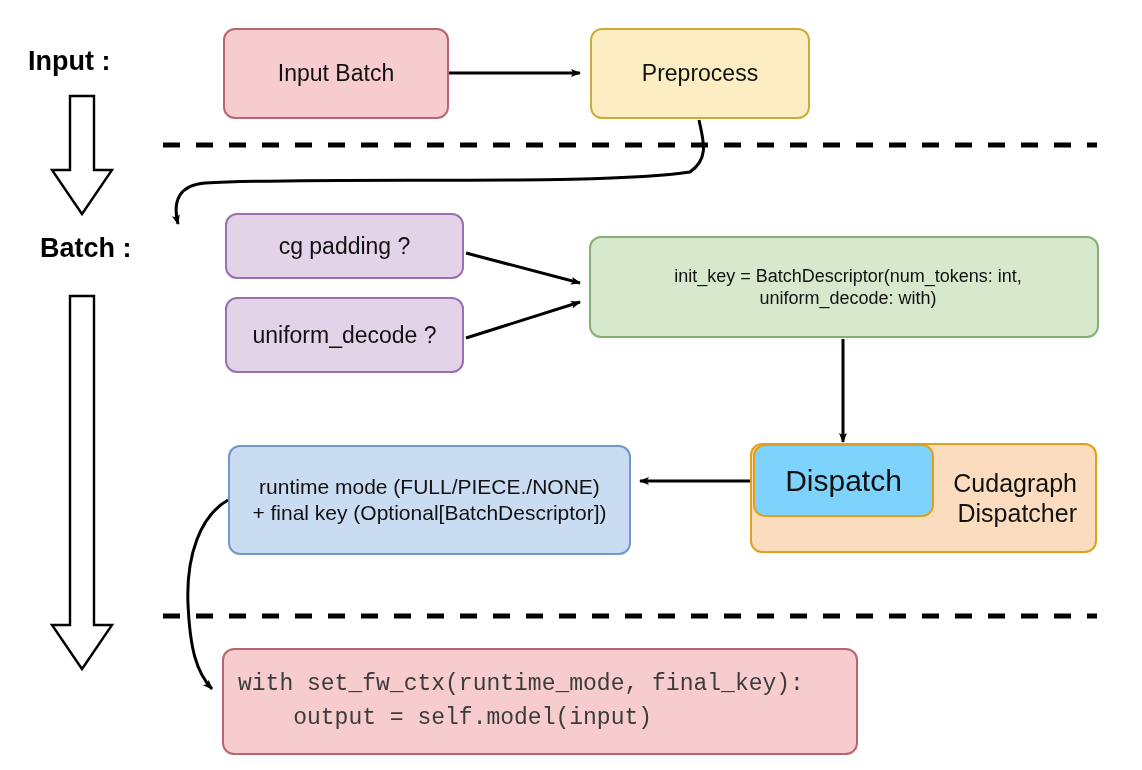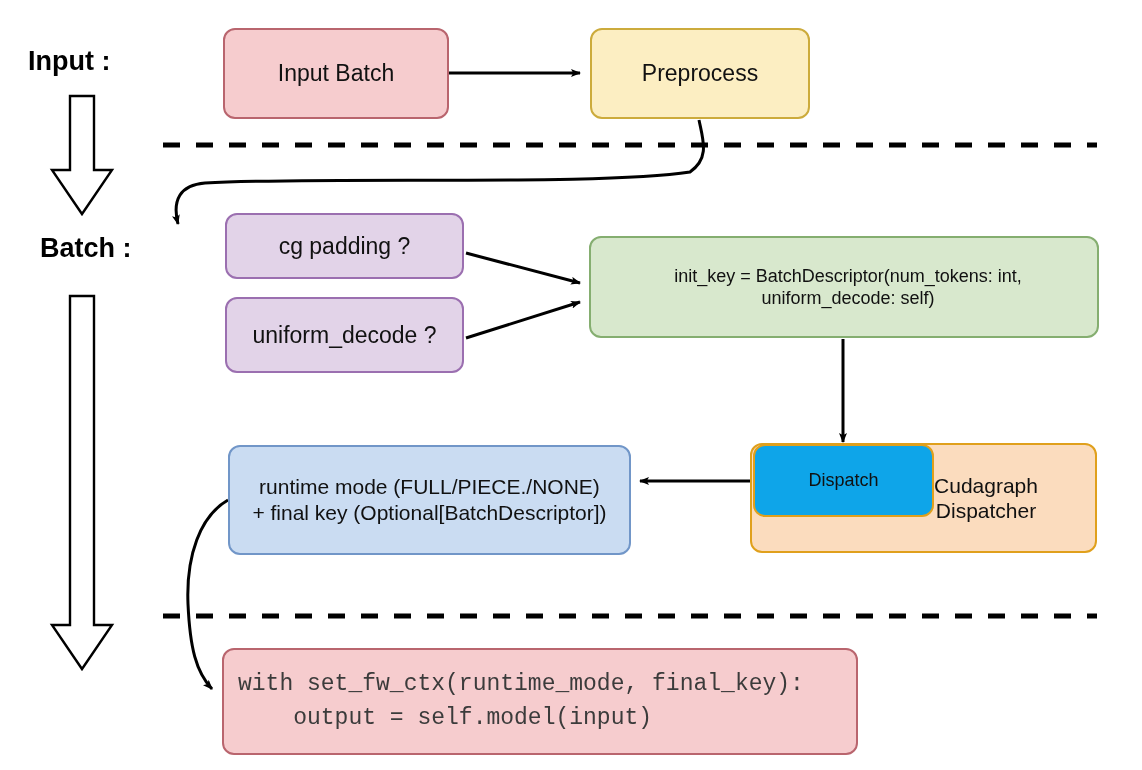--- a/index.html
+++ b/index.html
@@ -67,27 +67,28 @@
   .node-blue {
     background: #cadcf2;
     border-color: #7196c8;
     font-size: 21px;
   }
   .node-dispatcher-outer {
     background: #fbdcbe;
     border-color: #e0a01c;
     justify-content: flex-end;
     align-items: center;
-    padding-right: 30px;
-    font-size: 21px;
+    padding-right: 18px;
+    font-size: 25px;
+    text-align: right;
   }
   .node-dispatch-inner {
-    background: #0ea5e9;
+    background: #7dd3fc;
     border-color: #e0a01c;
-    font-size: 18px;
+    font-size: 30px;
     z-index: 3;
   }
   .node-code {
     background: #f6ccce;
     border-color: #b9656e;
     font-family: "Liberation Mono", monospace;
     font-size: 23px;
     color: #3b3b3b;
     justify-content: flex-start;
     align-items: center;
@@ -150,21 +151,21 @@
 
   <div class="node node-preprocess" style="left:590px; top:28px; width:220px; height:91px;">Preprocess</div>
 
   <div class="node node-purple" style="left:225px; top:213px; width:239px; height:66px;">cg padding ?</div>
 
   <div class="node node-purple" style="left:225px; top:297px; width:239px; height:76px;">uniform_decode ?</div>
 
   <div class="node node-green" style="left:589px; top:236px; width:510px; height:102px;">
     <div>
       <span>init_key = BatchDescriptor(num_tokens: int,</span><br>
-      <span>uniform_decode: self)</span>
+      <span>uniform_decode: with)</span>
     </div>
   </div>
 
   <div class="node node-blue" style="left:228px; top:445px; width:403px; height:110px;">
     <div>
       <span>runtime mode (FULL/PIECE./NONE)</span><br>
       <span>+ final key (Optional[BatchDescriptor])</span>
     </div>
   </div>
 

